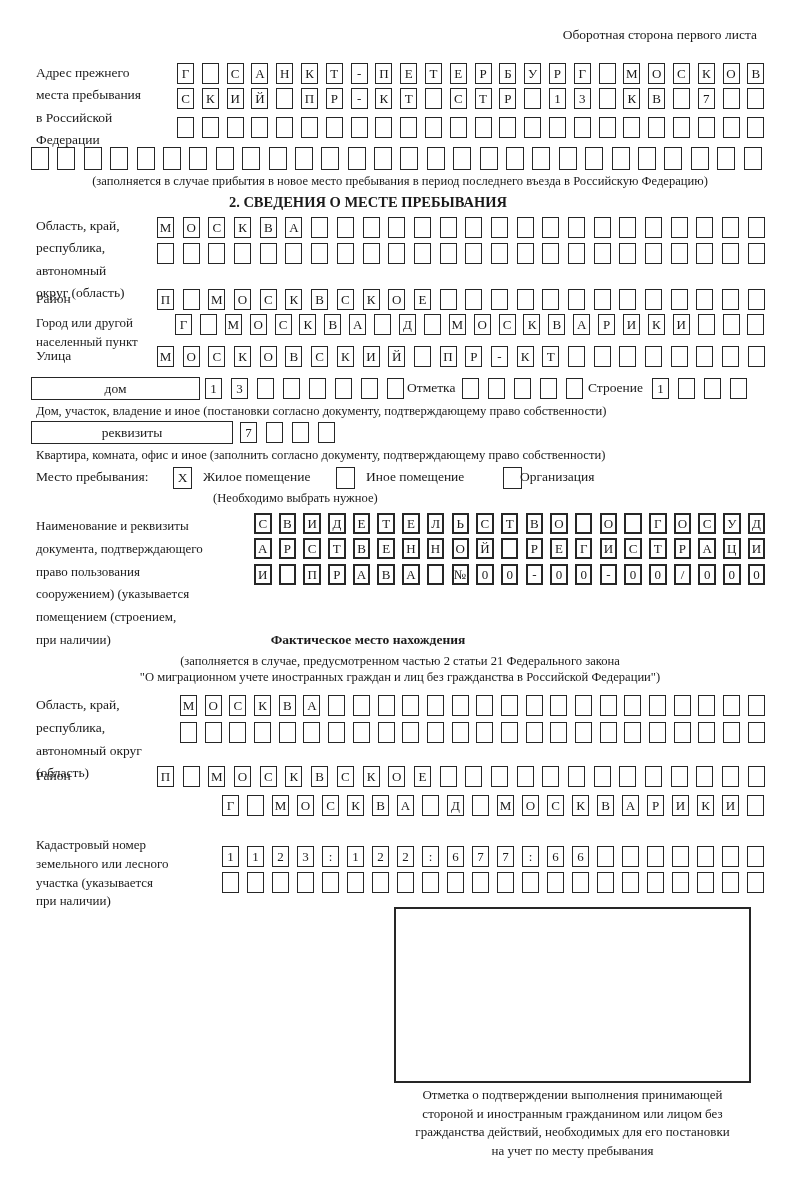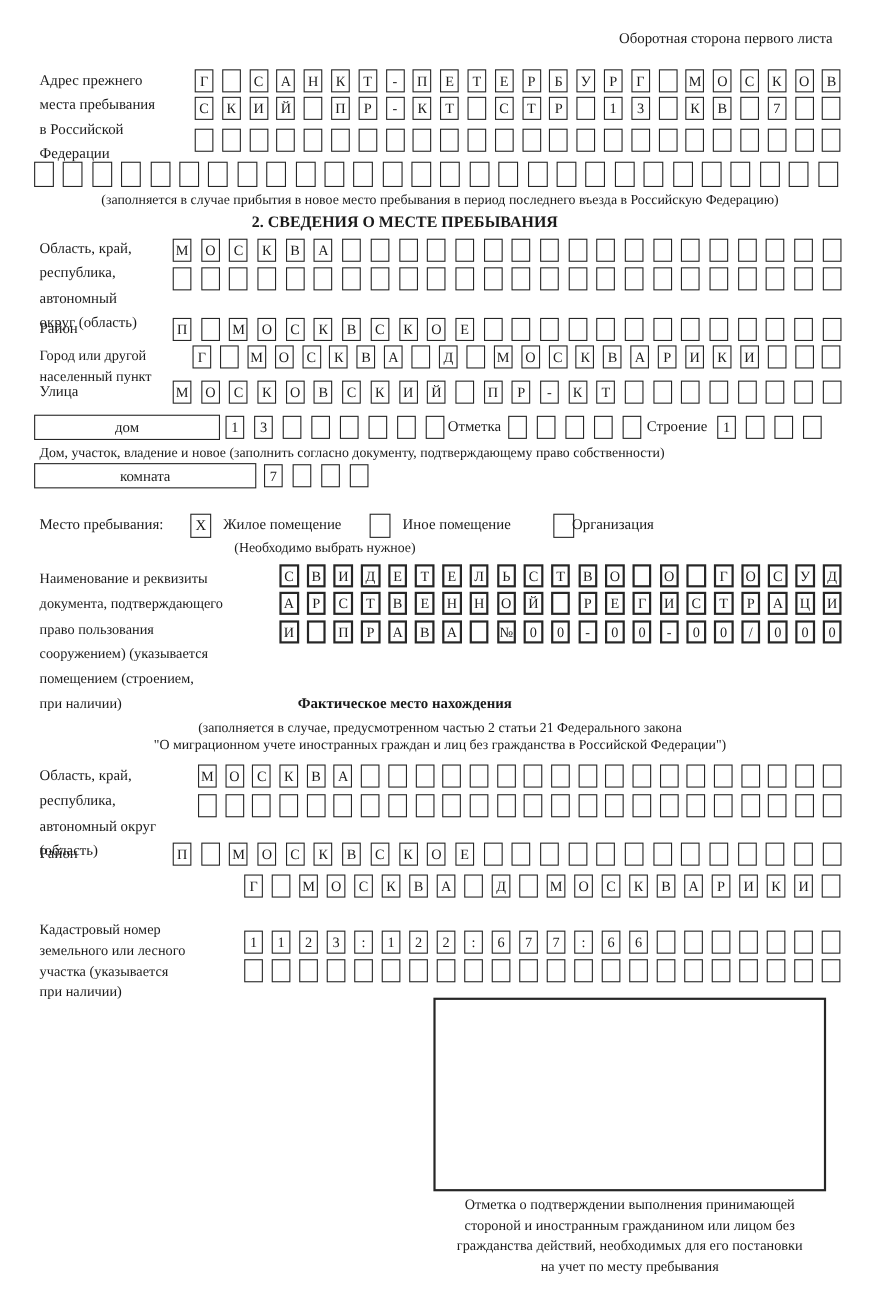--- a/index.html
+++ b/index.html
@@ -322,31 +322,32 @@
       <span class="cell"></span>
       <span class="cell"></span>
     </div>
   <div class="inline-label" style="left:588px;top:380px;">Строение</div>
   <div class="cellrow r-house" style="left:652px;top:378px;">
       <span class="cell">1</span>
       <span class="cell"></span>
       <span class="cell"></span>
       <span class="cell"></span>
     </div>
-  <div class="abs" style="left:36px;top:404px;font-size:12.6px;white-space:nowrap;">Дом, участок, владение и новое (заполнить согласно документу, подтверждающему право собственности)</div>
+  <div class="abs" style="left:36px;top:404px;font-size:12.6px;white-space:nowrap;">Дом, участок, владение и иное (постановки согласно документу, подтверждающему право собственности)</div>
 
   <div class="namedbox" style="left:31px;top:421px;width:202px;height:23px;">
-    <span>комната</span>
+    <span>реквизиты</span>
   </div>
   <div class="cellrow r-house" style="left:240px;top:422px;">
       <span class="cell">7</span>
       <span class="cell"></span>
       <span class="cell"></span>
       <span class="cell"></span>
     </div>
+  <div class="abs" style="left:36px;top:448px;font-size:12.6px;white-space:nowrap;">Квартира, комната, офис и иное (заполнить согласно документу, подтверждающему право собственности)</div>
 
   <div class="inline-label" style="left:36px;top:469px;">Место пребывания:</div>
   <div class="checkbox" style="left:173px;top:467px;">X</div>
   <div class="inline-label" style="left:203px;top:469px;">Жилое помещение</div>
   <div class="checkbox" style="left:336px;top:467px;"></div>
   <div class="inline-label" style="left:366px;top:469px;">Иное помещение</div>
   <div class="checkbox" style="left:503px;top:467px;"></div>
   <div class="inline-label" style="left:520px;top:469px;">Организация</div>
   <div class="abs" style="left:213px;top:491px;font-size:12.6px;">(Необходимо выбрать нужное)</div>
 

